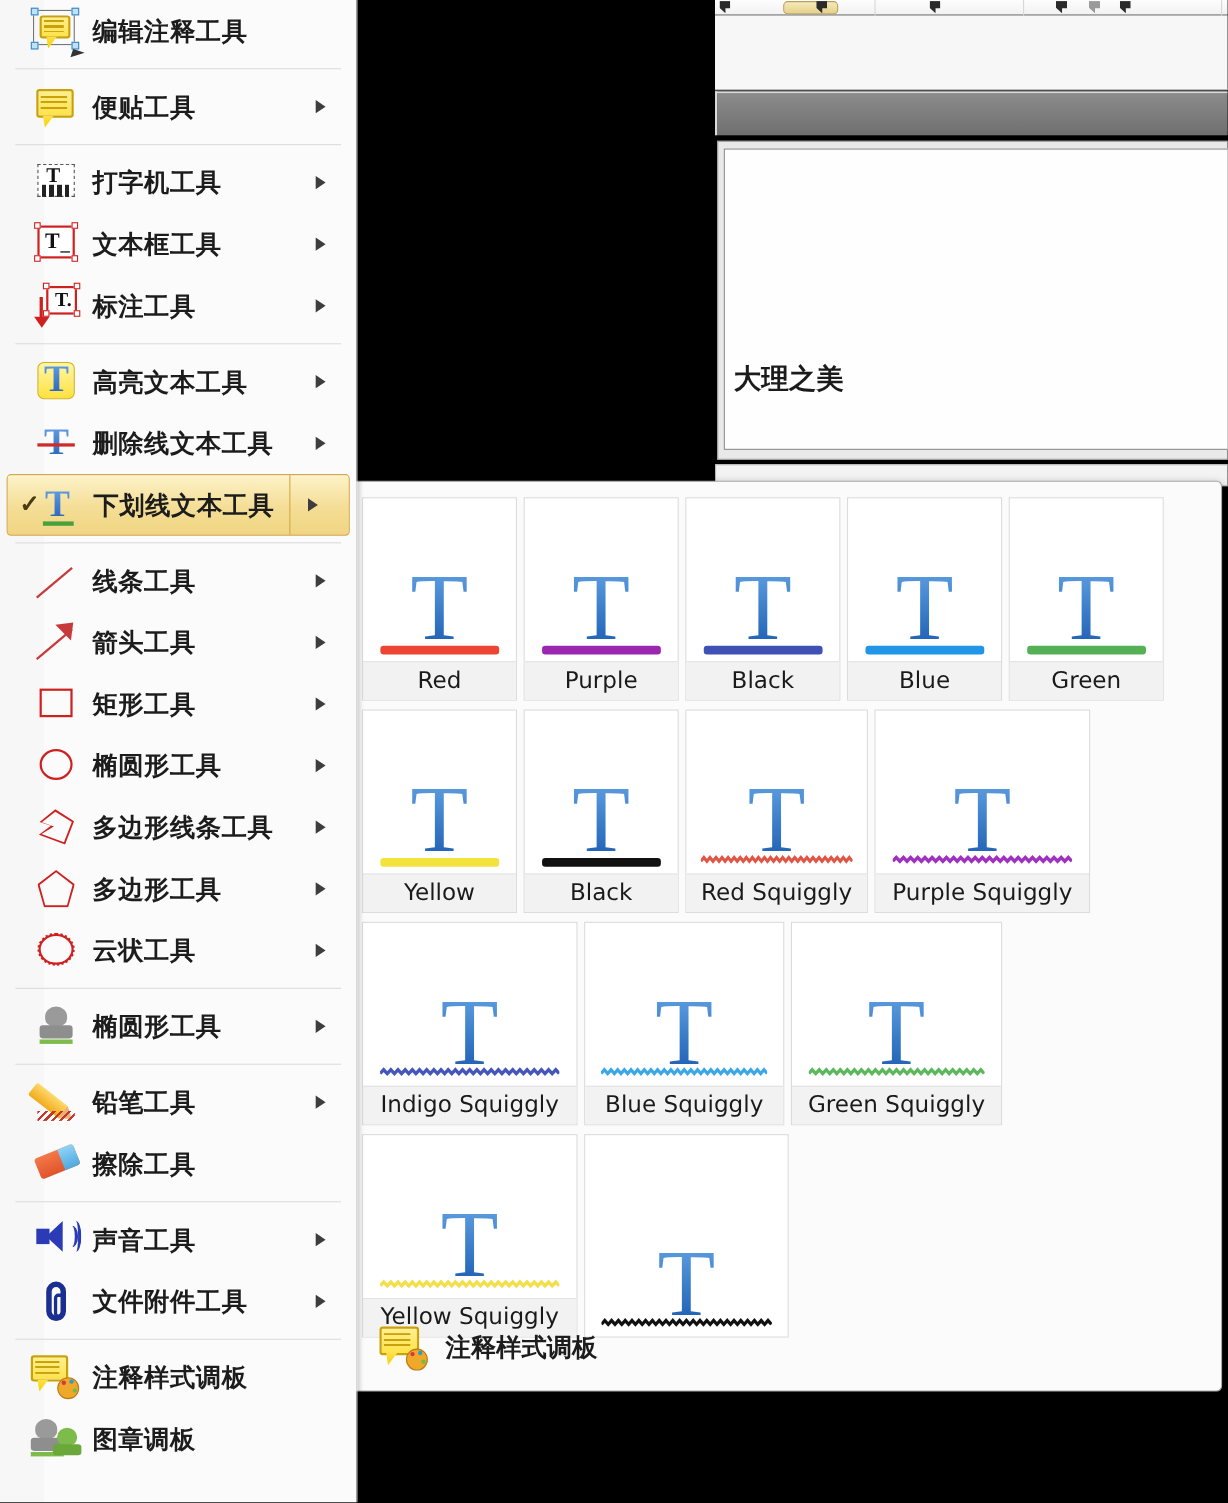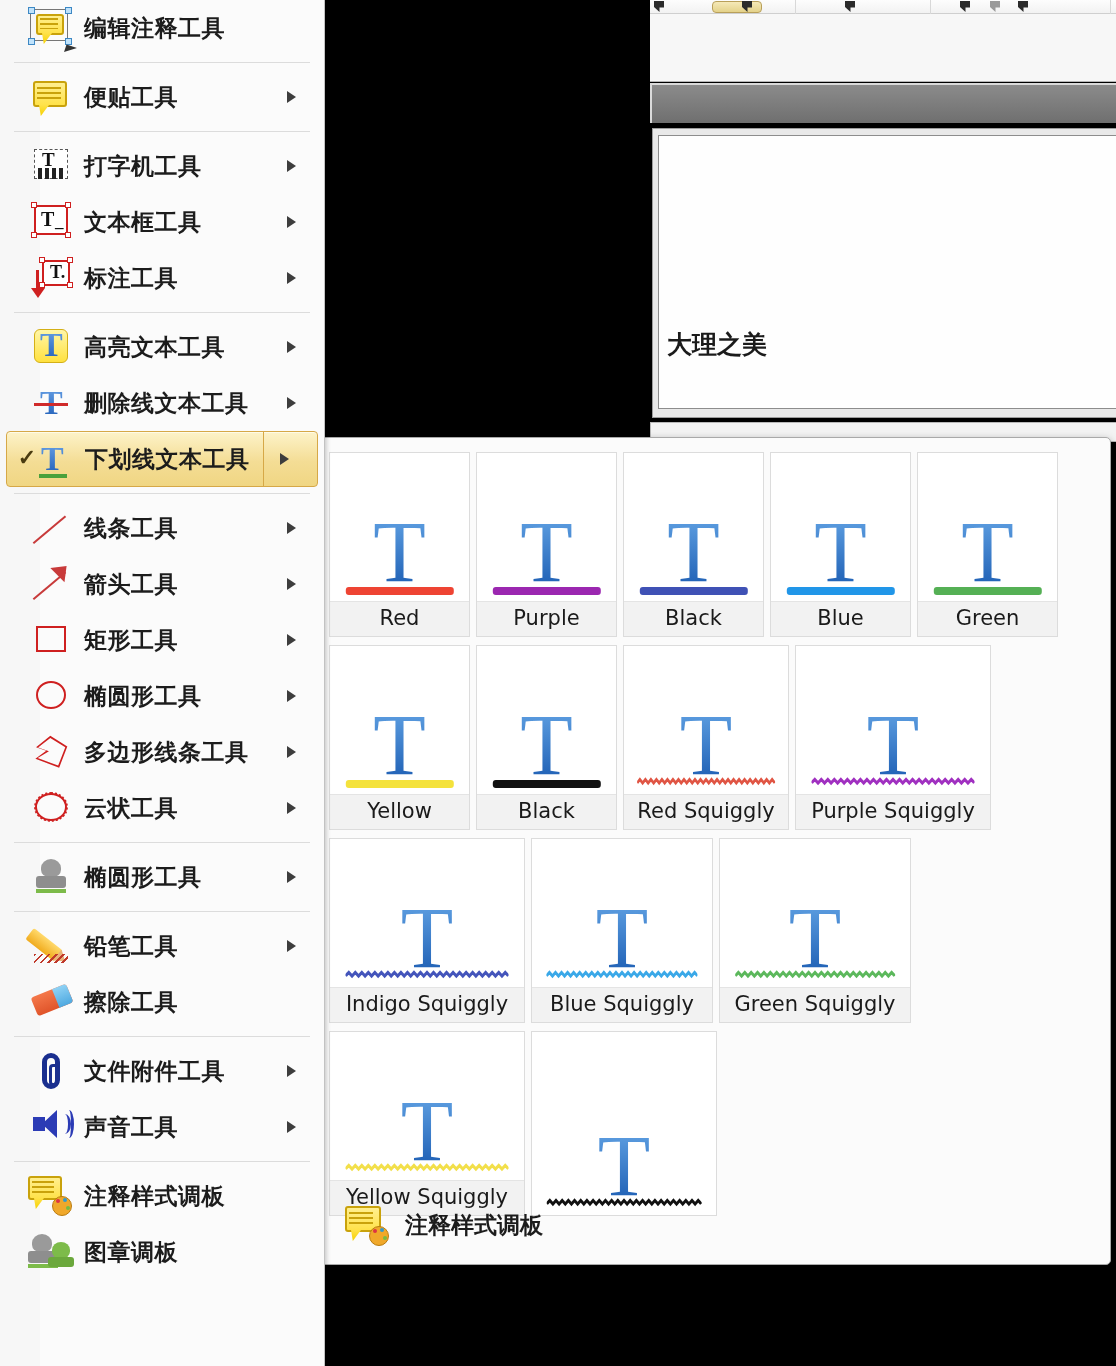--- a/index.html
+++ b/index.html
@@ -522,20 +522,27 @@
       </div>
       <div class="mi">
         <span class="ico">
           <div class="i-polyline"></div>
         </span>
         <span class="lbl">多边形线条工具</span>
         <span class="arr"></span>
       </div>
       <div class="mi">
         <span class="ico">
+          <div class="i-poly"></div>
+        </span>
+        <span class="lbl">多边形工具</span>
+        <span class="arr"></span>
+      </div>
+      <div class="mi">
+        <span class="ico">
           <div class="i-cloud"></div>
         </span>
         <span class="lbl">云状工具</span>
         <span class="arr"></span>
       </div>
       <div class="sep"></div>
       <div class="mi">
         <span class="ico">
           <div class="i-stamp-h"></div>
           <div class="i-stamp-b"></div>
@@ -553,35 +560,35 @@
         <span class="lbl">铅笔工具</span>
         <span class="arr"></span>
       </div>
       <div class="mi">
         <span class="ico">
           <div class="i-eraser"></div>
         </span>
         <span class="lbl">擦除工具</span>
       </div>
       <div class="sep"></div>
-      <div class="mi">
-        <span class="ico">
-          <div class="i-clip"></div>
-        </span>
-        <span class="lbl">文件附件工具</span>
-        <span class="arr"></span>
-      </div>
       <div class="mi">
         <span class="ico">
           <div class="i-spk"></div>
           <div class="i-spk2"></div>
           <div class="i-wave"></div>
           <div class="i-wave2"></div>
         </span>
         <span class="lbl">声音工具</span>
+        <span class="arr"></span>
+      </div>
+      <div class="mi">
+        <span class="ico">
+          <div class="i-clip"></div>
+        </span>
+        <span class="lbl">文件附件工具</span>
         <span class="arr"></span>
       </div>
       <div class="sep"></div>
       <div class="mi">
         <span class="ico">
           <div class="i-note" style="left:0;top:2px;width:34px;height:24px"></div>
           <div class="i-lines" style="left:4px;top:7px;width:22px;height:12px"></div>
           <div class="i-palette" style="right:2px;bottom:2px"></div>
           <div class="i-pd" style="right:14px;bottom:15px;background:#d34"></div>
           <div class="i-pd" style="right:7px;bottom:16px;background:#39c"></div>

